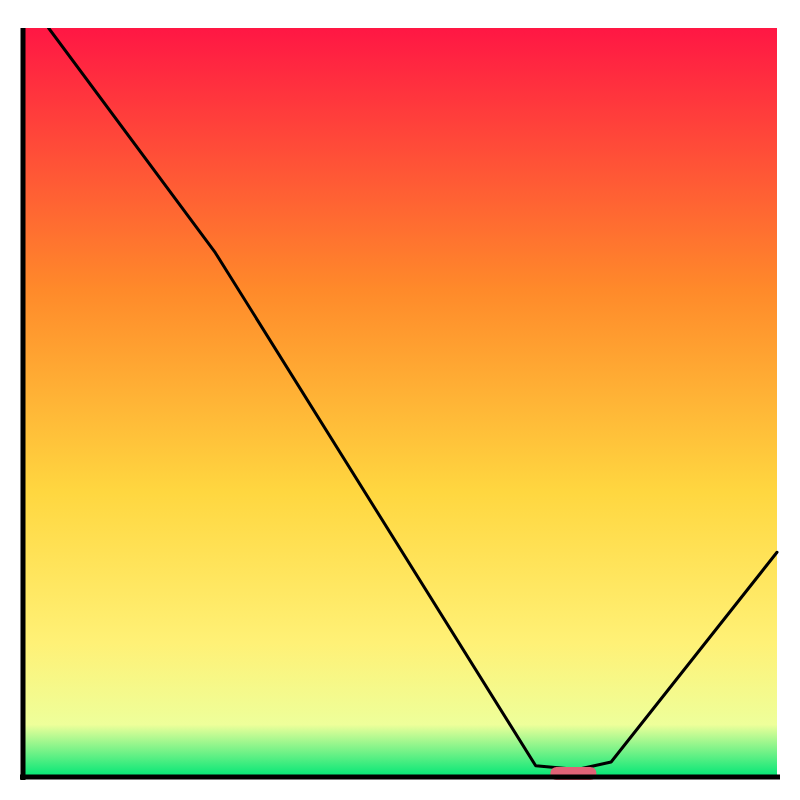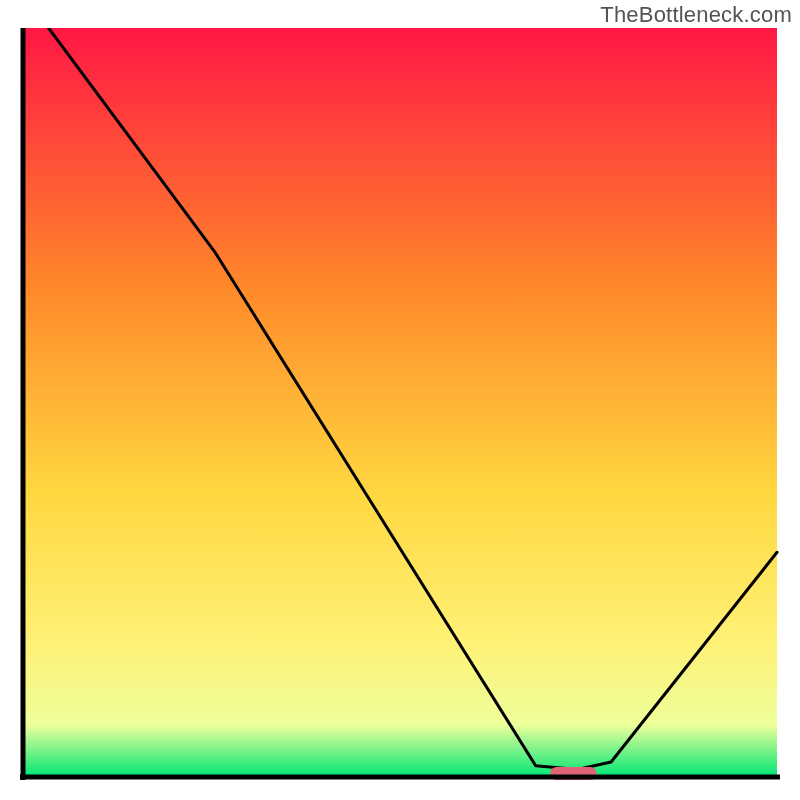--- a/index.html
+++ b/index.html
@@ -29,21 +29,20 @@
     top: 28px;
     width: 760px;
     height: 752px;
   }
   svg { display: block; }
 </style>
 </head>
 <body>
 
 <div class="wrap">
-  <div class="watermark">TheBottleneck.com</div>
 
   <div class="plot">
     <svg id="chart-svg" width="760" height="752" viewBox="0 0 760 752">
       <defs>
         <linearGradient id="heat" x1="0" y1="0" x2="0" y2="1">
           <stop id="g0" offset="0%" stop-color="#ff1744"></stop>
           <stop id="g1" offset="35%" stop-color="#ff8a2a"></stop>
           <stop id="g2" offset="62%" stop-color="#ffd740"></stop>
           <stop id="g3" offset="82%" stop-color="#fff176"></stop>
           <stop id="g4" offset="93%" stop-color="#eeff9a"></stop>

